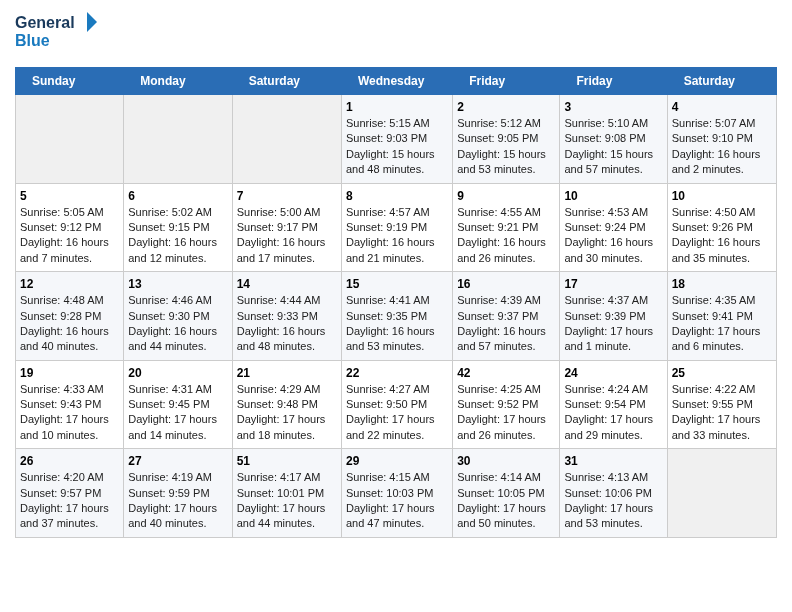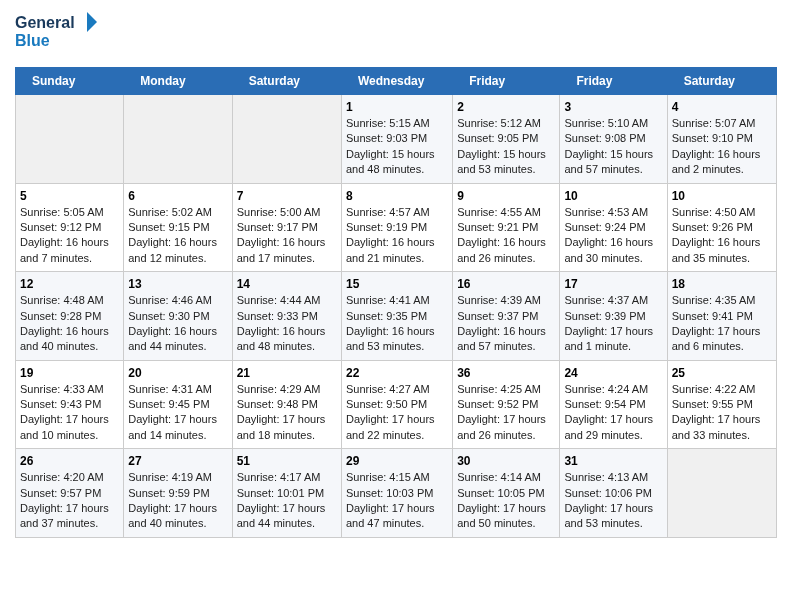--- a/index.html
+++ b/index.html
@@ -198,21 +198,21 @@
         </td>
         <td>
           <div class="day-num">21</div>
           <div class="day-info">Sunrise: 4:29 AM<br>Sunset: 9:48 PM<br>Daylight: 17 hours<br>and 18 minutes.</div>
         </td>
         <td>
           <div class="day-num">22</div>
           <div class="day-info">Sunrise: 4:27 AM<br>Sunset: 9:50 PM<br>Daylight: 17 hours<br>and 22 minutes.</div>
         </td>
         <td>
-          <div class="day-num">36</div>
+          <div class="day-num">42</div>
           <div class="day-info">Sunrise: 4:25 AM<br>Sunset: 9:52 PM<br>Daylight: 17 hours<br>and 26 minutes.</div>
         </td>
         <td>
           <div class="day-num">24</div>
           <div class="day-info">Sunrise: 4:24 AM<br>Sunset: 9:54 PM<br>Daylight: 17 hours<br>and 29 minutes.</div>
         </td>
         <td>
           <div class="day-num">25</div>
           <div class="day-info">Sunrise: 4:22 AM<br>Sunset: 9:55 PM<br>Daylight: 17 hours<br>and 33 minutes.</div>
         </td>

